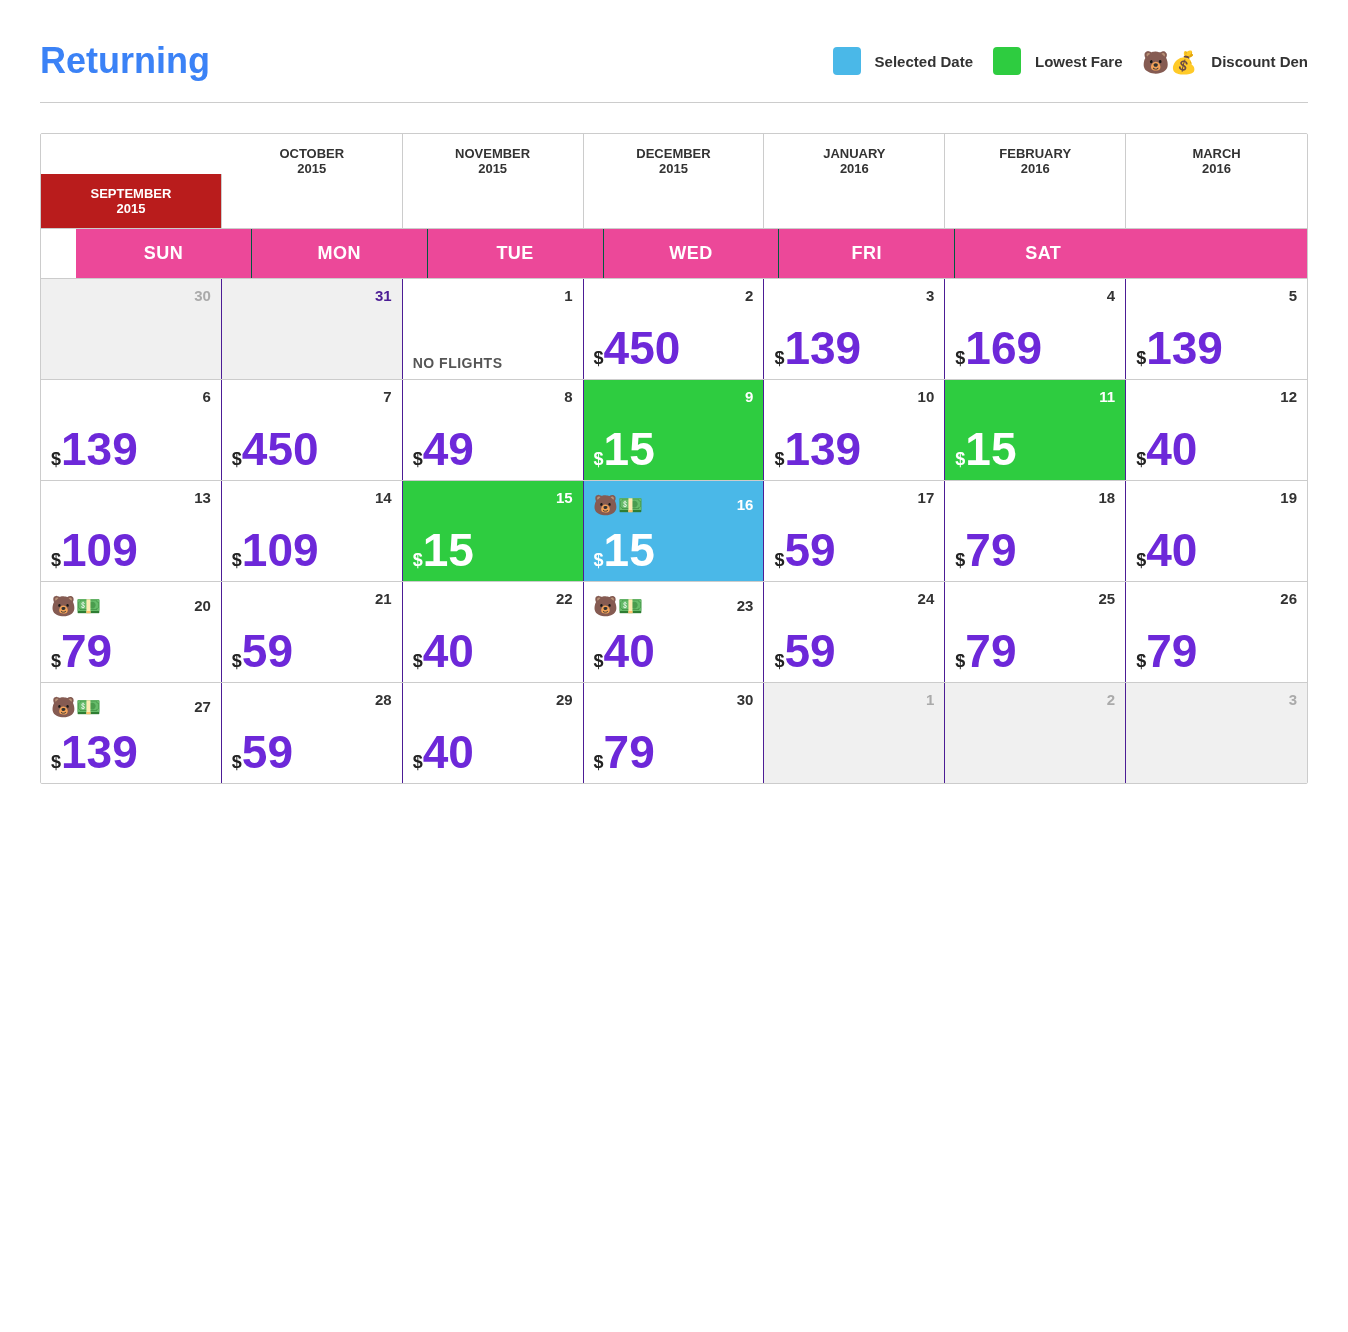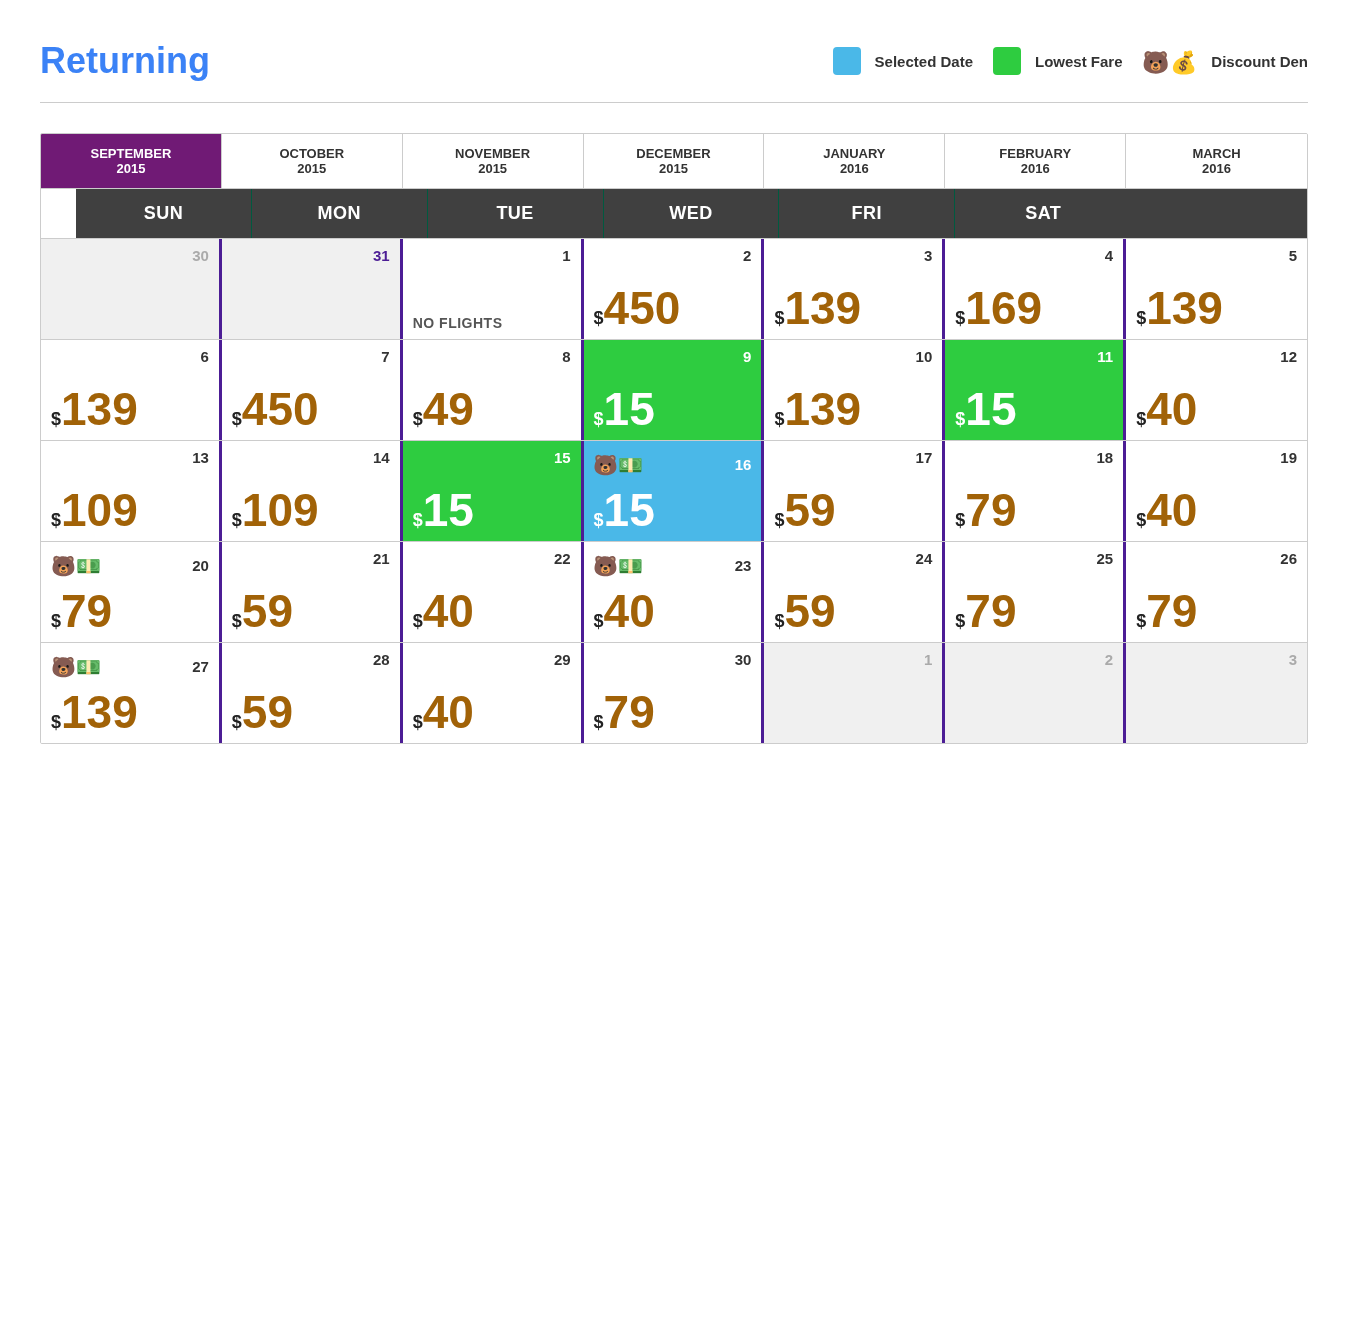--- a/index.html
+++ b/index.html
@@ -60,48 +60,49 @@
     .month-header-cell {
       text-align: center;
       padding: 12px 4px;
       font-size: 13px;
       font-weight: bold;
       color: #333;
       border-right: 1px solid #ccc;
     }
     .month-header-cell:last-child { border-right: none; }
     .month-header-cell.dark-bg {
-      background: #701a75;
+      background: #b91c1c;
       color: #fff;
+      margin-top: 40px;
     }
     .day-header-row {
       display: grid;
       grid-template-columns: repeat(7, 1fr);
-      background: #404040;
+      background: #ec4899;
       margin-left: 35px;
     }
     .day-header-cell {
       text-align: center;
       padding: 14px 4px;
       font-size: 18px;
       font-weight: bold;
       color: #fff;
       border-right: 1px solid #005a40;
       letter-spacing: 0.5px;
     }
     .day-header-cell:last-child { border-right: none; }
     .week-row {
       display: grid;
       grid-template-columns: repeat(7, 1fr);
       border-top: 1px solid #ccc;
     }
     .day-cell {
       min-height: 100px;
       padding: 8px 10px;
-      border-right: 3px solid #4c1d95;
+      border-right: 1px solid #4c1d95;
       position: relative;
       background: #fff;
       cursor: pointer;
       display: flex;
       flex-direction: column;
       align-items: flex-start;
     }
     .day-cell:last-child { border-right: none; }
     .day-cell.empty { background: #f0f0f0; cursor: default; }
     .day-cell.future-empty { background: #f0f0f0; cursor: default; }
@@ -126,21 +127,21 @@
     .fare-dollar {
       font-size: 18px;
       font-weight: bold;
       color: #222;
       vertical-align: super;
       line-height: 1.4;
     }
     .fare-amount {
       font-size: 46px;
       font-weight: bold;
-      color: #a16207;
+      color: #6d28d9;
       line-height: 1;
     }
     .day-cell.lowest-fare .fare-dollar,
     .day-cell.lowest-fare .fare-amount,
     .day-cell.selected .fare-dollar,
     .day-cell.selected .fare-amount {
       color: #fff;
     }
     .no-flights-label {
       font-size: 14px;

